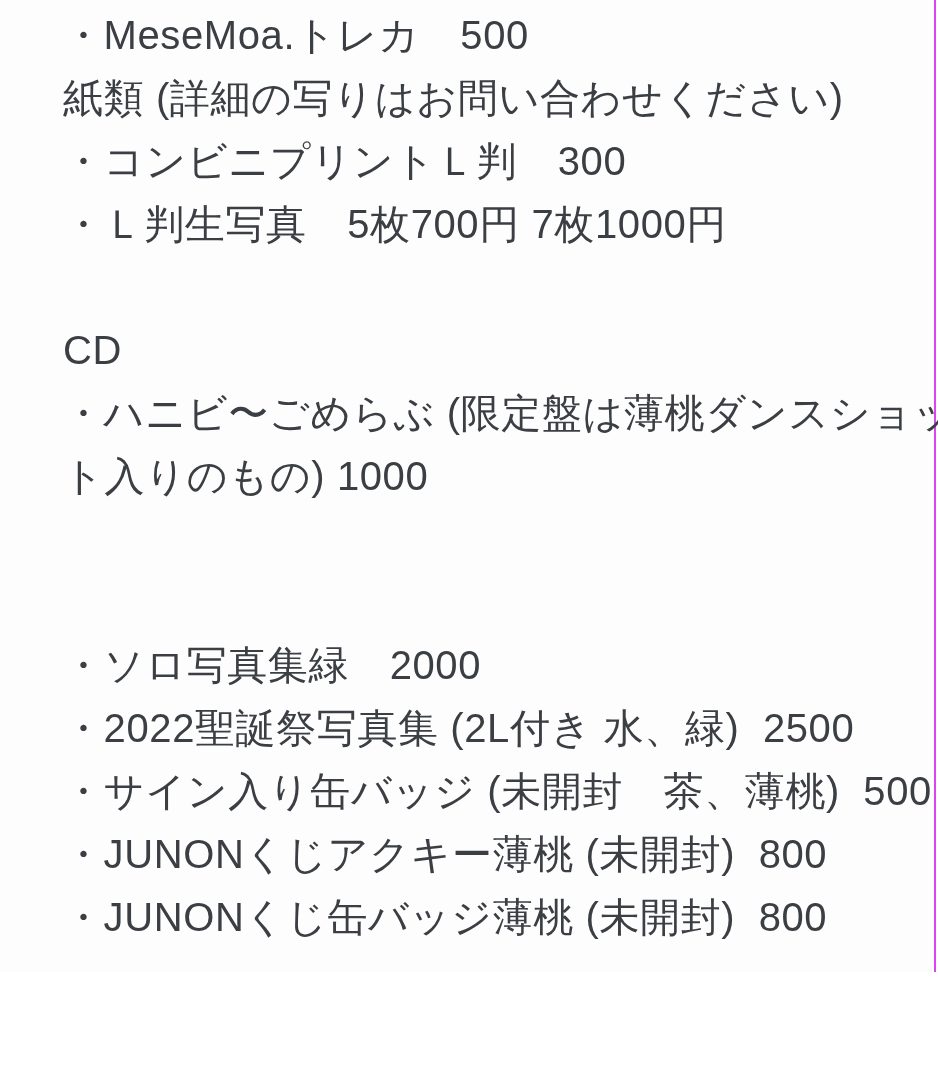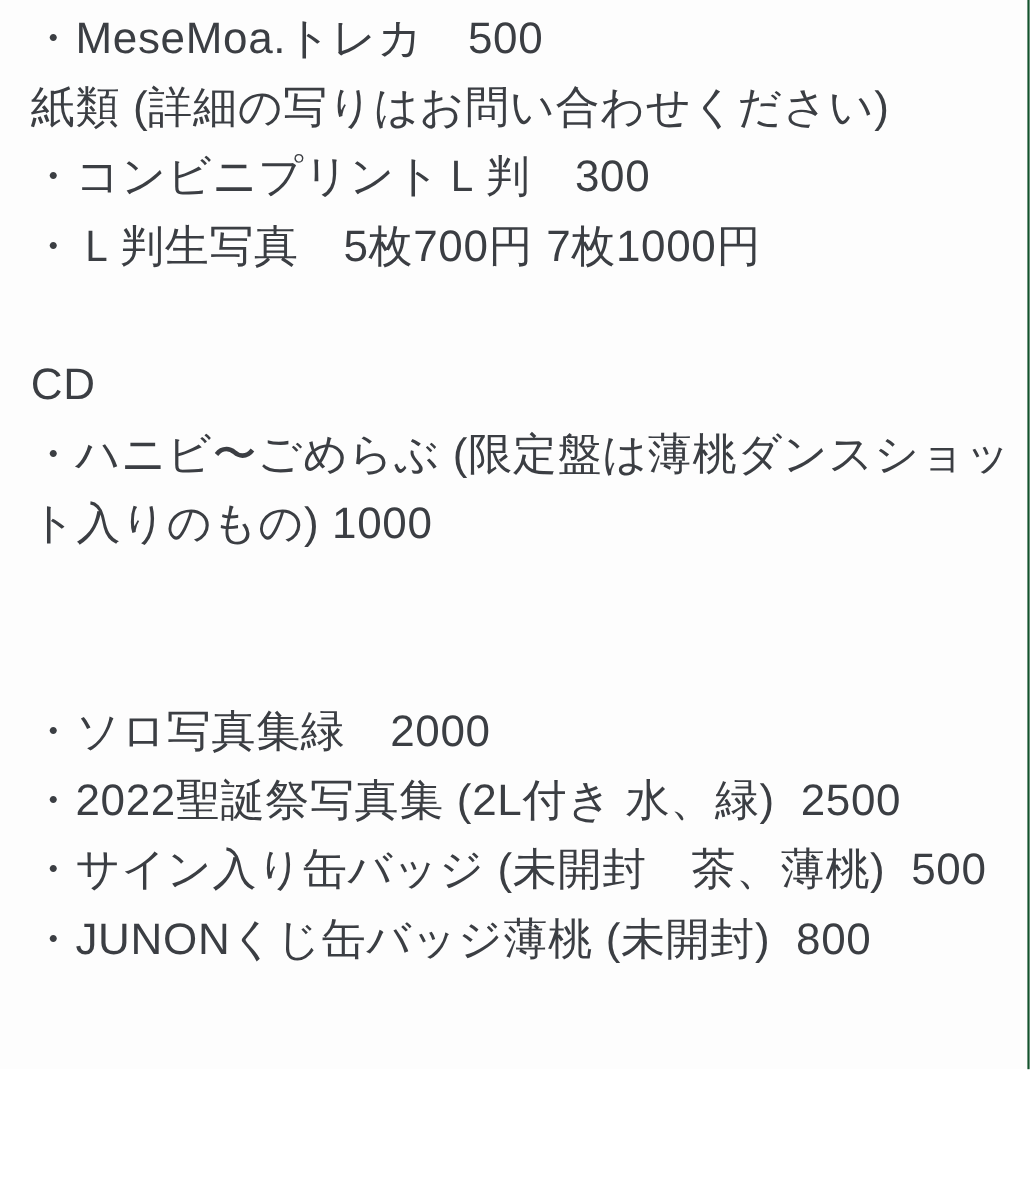--- a/index.html
+++ b/index.html
@@ -10,23 +10,23 @@
     width: 938px;
     height: 1080px;
     overflow: hidden;
     font-family: "Liberation Sans", sans-serif;
   }
   .page {
     position: relative;
     width: 936px;
     height: 972px;
     box-sizing: border-box;
-    padding: 4px 0 0 28px;
+    padding: 4px 0 0 63px;
     background: #fdfdfd;
-    border-right: 2px solid #14532d;
+    border-right: 2px solid #d946ef;
   }
   .line {
     height: 63px;
     line-height: 63px;
     font-size: 40px;
     letter-spacing: 0.015em;
     color: #3b3e43;
     white-space: pre;
     overflow: visible;
   }
@@ -45,15 +45,16 @@
       <div class="line">・Ｌ判生写真　5枚700円 7枚1000円</div>
       <div class="line blank"></div>
       <div class="line">CD</div>
       <div class="line">・ハニビ〜ごめらぶ (限定盤は薄桃ダンスショッ</div>
       <div class="line">ト入りのもの) 1000</div>
       <div class="line blank"></div>
       <div class="line blank"></div>
       <div class="line">・ソロ写真集緑　2000</div>
       <div class="line">・2022聖誕祭写真集 (2L付き 水、緑)  2500</div>
       <div class="line">・サイン入り缶バッジ (未開封　茶、薄桃)  500</div>
+      <div class="line">・JUNONくじアクキー薄桃 (未開封)  800</div>
       <div class="line">・JUNONくじ缶バッジ薄桃 (未開封)  800</div>
     </div>
 </div>
 
 </body></html>

